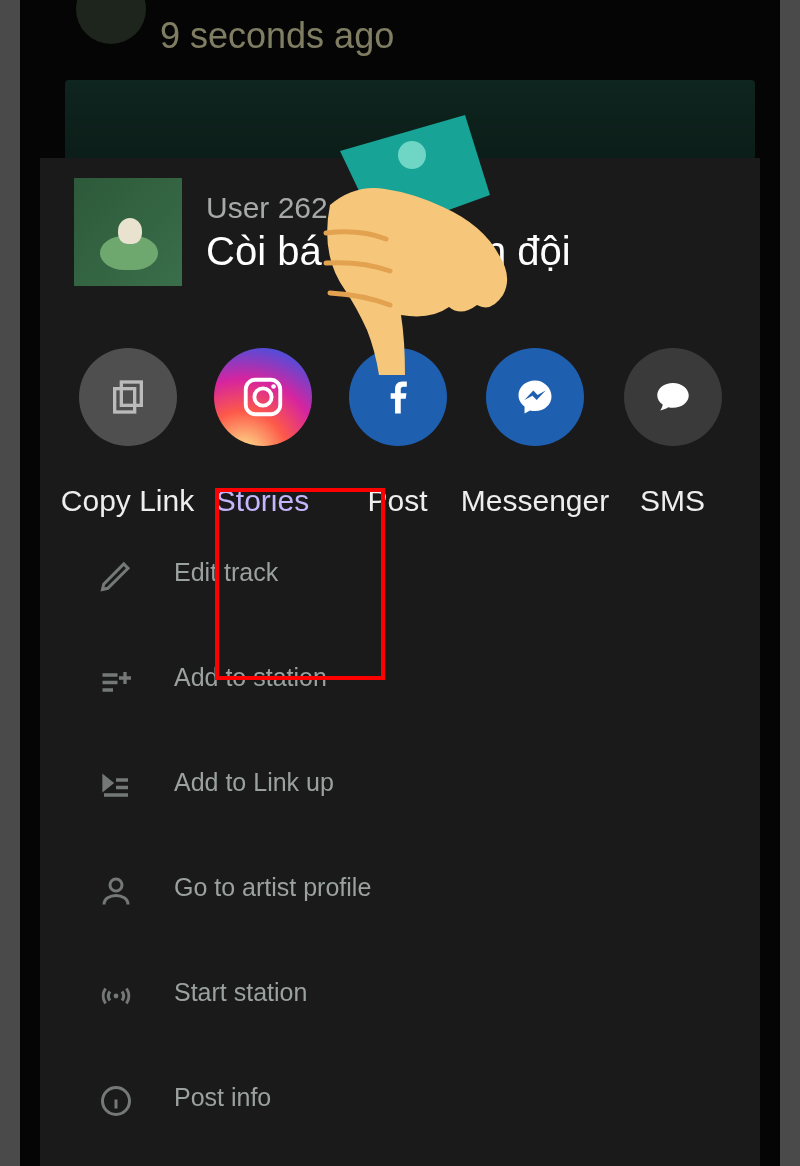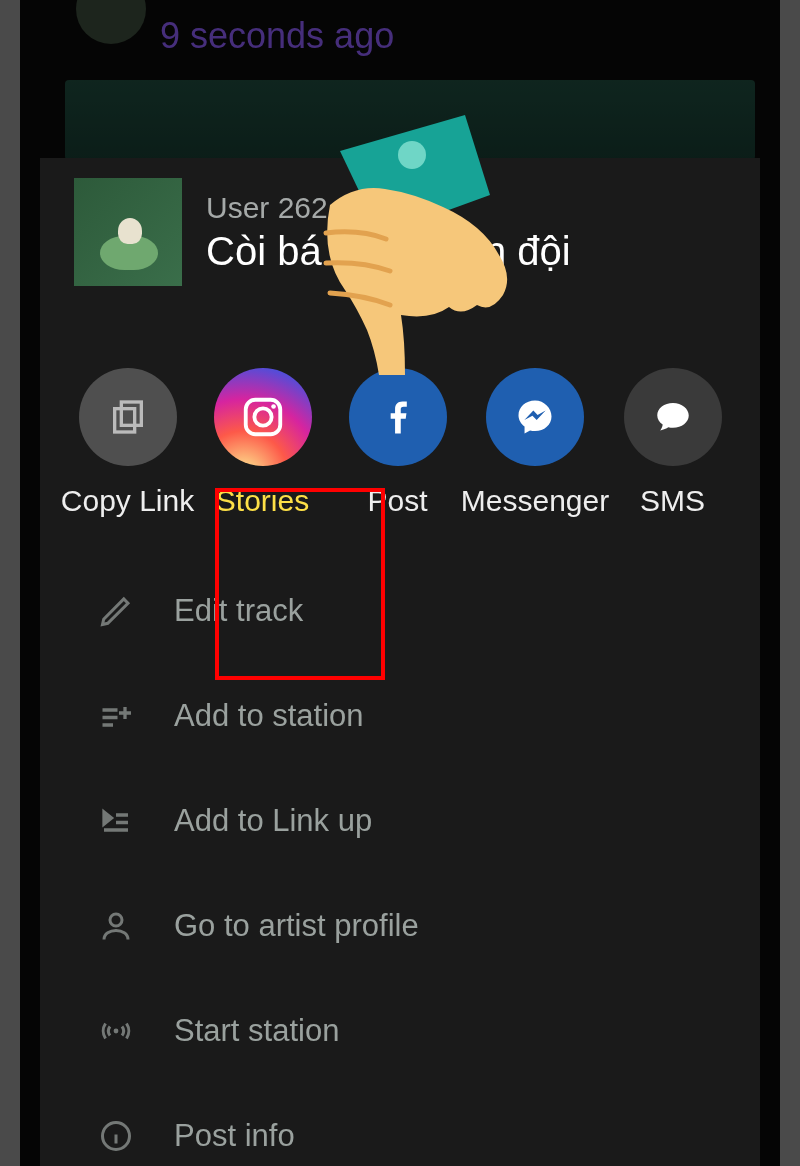--- a/index.html
+++ b/index.html
@@ -3,48 +3,48 @@
   <meta charset="utf-8">
   <style>
     * { box-sizing: border-box; margin: 0; padding: 0; }
     html, body { width: 800px; height: 1166px; overflow: hidden; font-family: -apple-system, Helvetica, Arial, sans-serif; }
     body { background: #4a4a4a; position: relative; }
 
     .outer-frame { position: absolute; left: 20px; top: 0; width: 760px; height: 1166px; background: #000; }
 
     .back-layer { position: absolute; inset: 0; background: #0a0a0a; opacity: 0.5; }
     .back-avatar { position: absolute; left: 56px; top: -26px; width: 70px; height: 70px; border-radius: 50%; background: #3a4a3a; }
-    .back-time { position: absolute; left: 140px; top: 15px; color: #8b5cf6; font-size: 36px; }
+    .back-time { position: absolute; left: 140px; top: 15px; color: #fef9c3; font-size: 36px; }
     .back-banner { position: absolute; left: 45px; top: 80px; right: 25px; height: 80px; background: linear-gradient(180deg,#1e4a3d,#173b31); border-radius: 4px; }
 
     .sheet { position: absolute; left: 20px; right: 20px; top: 158px; bottom: 0; background: #1a1a1a; }
 
     .track-row { position: absolute; left: 34px; top: 20px; right: 0; display: flex; align-items: center; }
     .track-thumb { width: 108px; height: 108px; background: linear-gradient(135deg,#2d5a3a,#3a6e4a); position: relative; overflow: hidden; }
     .track-thumb::before { content: ""; position: absolute; left: 26px; top: 58px; width: 58px; height: 34px; background: #6fa86f; border-radius: 50% / 60%; }
     .track-thumb::after { content: ""; position: absolute; left: 44px; top: 40px; width: 24px; height: 26px; background: #e8e2cf; border-radius: 50% 50% 40% 40%; }
     .track-txt { margin-left: 24px; color: #fff; }
     .track-user { color: #a5a9a8; font-size: 30px; margin-bottom: 4px; }
     .track-title { color: #fff; font-size: 40px; font-weight: 500; }
 
     .share-row { position: absolute; left: 0; right: 0; top: 190px; display: flex; justify-content: space-between; padding: 0 20px; }
-    .share-item { width: 140px; height: 170px; display: flex; flex-direction: column; align-items: center; justify-content: flex-end; position: relative; }
+    .share-item { width: 140px; height: 170px; display: flex; flex-direction: column; align-items: center; justify-content: space-between; position: relative; }
     .share-circle { width: 98px; height: 98px; border-radius: 50%; display: flex; align-items: center; justify-content: center; }
     .share-label { margin-top: 18px; font-size: 30px; color: #eee; white-space: nowrap; }
 
     .c-gray { background: #4f4f4f; }
     .c-ig { background: radial-gradient(circle at 30% 110%, #fdf497 0%, #fd5949 35%, #d6249f 60%, #285AEB 95%); }
     .c-fb { background: #1f5fb0; }
     .c-msg { background: #1f5fb0; }
     .c-sms { background: #3a3a3a; }
 
     .highlight-box { position: absolute; left: 175px; top: 330px; width: 170px; height: 192px; border: 4px solid #ff0000; z-index: 5; }
 
     .menu-list { position: absolute; left: 48px; top: 400px; right: 0; }
-    .menu-item { display: flex; align-items: center; height: 105px; color: #9aa19e; font-size: 31px; }
+    .menu-item { display: flex; align-items: flex-start; height: 105px; color: #9aa19e; font-size: 25px; }
     .menu-icon { width: 56px; display: flex; align-items: center; justify-content: center; margin-right: 30px; opacity: .7; }
 
     .svg-ic { display: block; }
 
     
     .hand-wrap { position: absolute; left: 260px; top: 115px; width: 240px; height: 270px; z-index: 10; }
   </style>
 </head>
 <body>
 
@@ -84,21 +84,21 @@
       </div>
 
       <div class="share-item">
         <div class="share-circle c-ig">
           <svg class="svg-ic" width="46" height="46" viewBox="0 0 24 24" fill="none" stroke="#fff" stroke-width="2">
             <rect x="3" y="3" width="18" height="18" rx="5"></rect>
               <circle cx="12" cy="12" r="4.5"></circle>
               <circle cx="17.5" cy="6.5" r="1.2" fill="#fff" stroke="none"></circle>
           </svg>
         </div>
-        <div class="share-label" style="color:#fde047">Stories</div>
+        <div class="share-label" style="color:#c4b5fd">Stories</div>
       </div>
 
       <div class="share-item">
         <div class="share-circle c-fb">
           <svg class="svg-ic" width="44" height="44" viewBox="0 0 24 24">
               <path fill="#fff" d="M13.5 21v-8h2.7l.4-3.1h-3.1V7.9c0-.9.3-1.5 1.6-1.5h1.7V3.6c-.3 0-1.3-.1-2.4-.1-2.4 0-4 1.5-4 4.1v2.3H8v3.1h2.4V21h3.1z"></path>
             </svg>
         </div>
         <div class="share-label">Post</div>
       </div>

